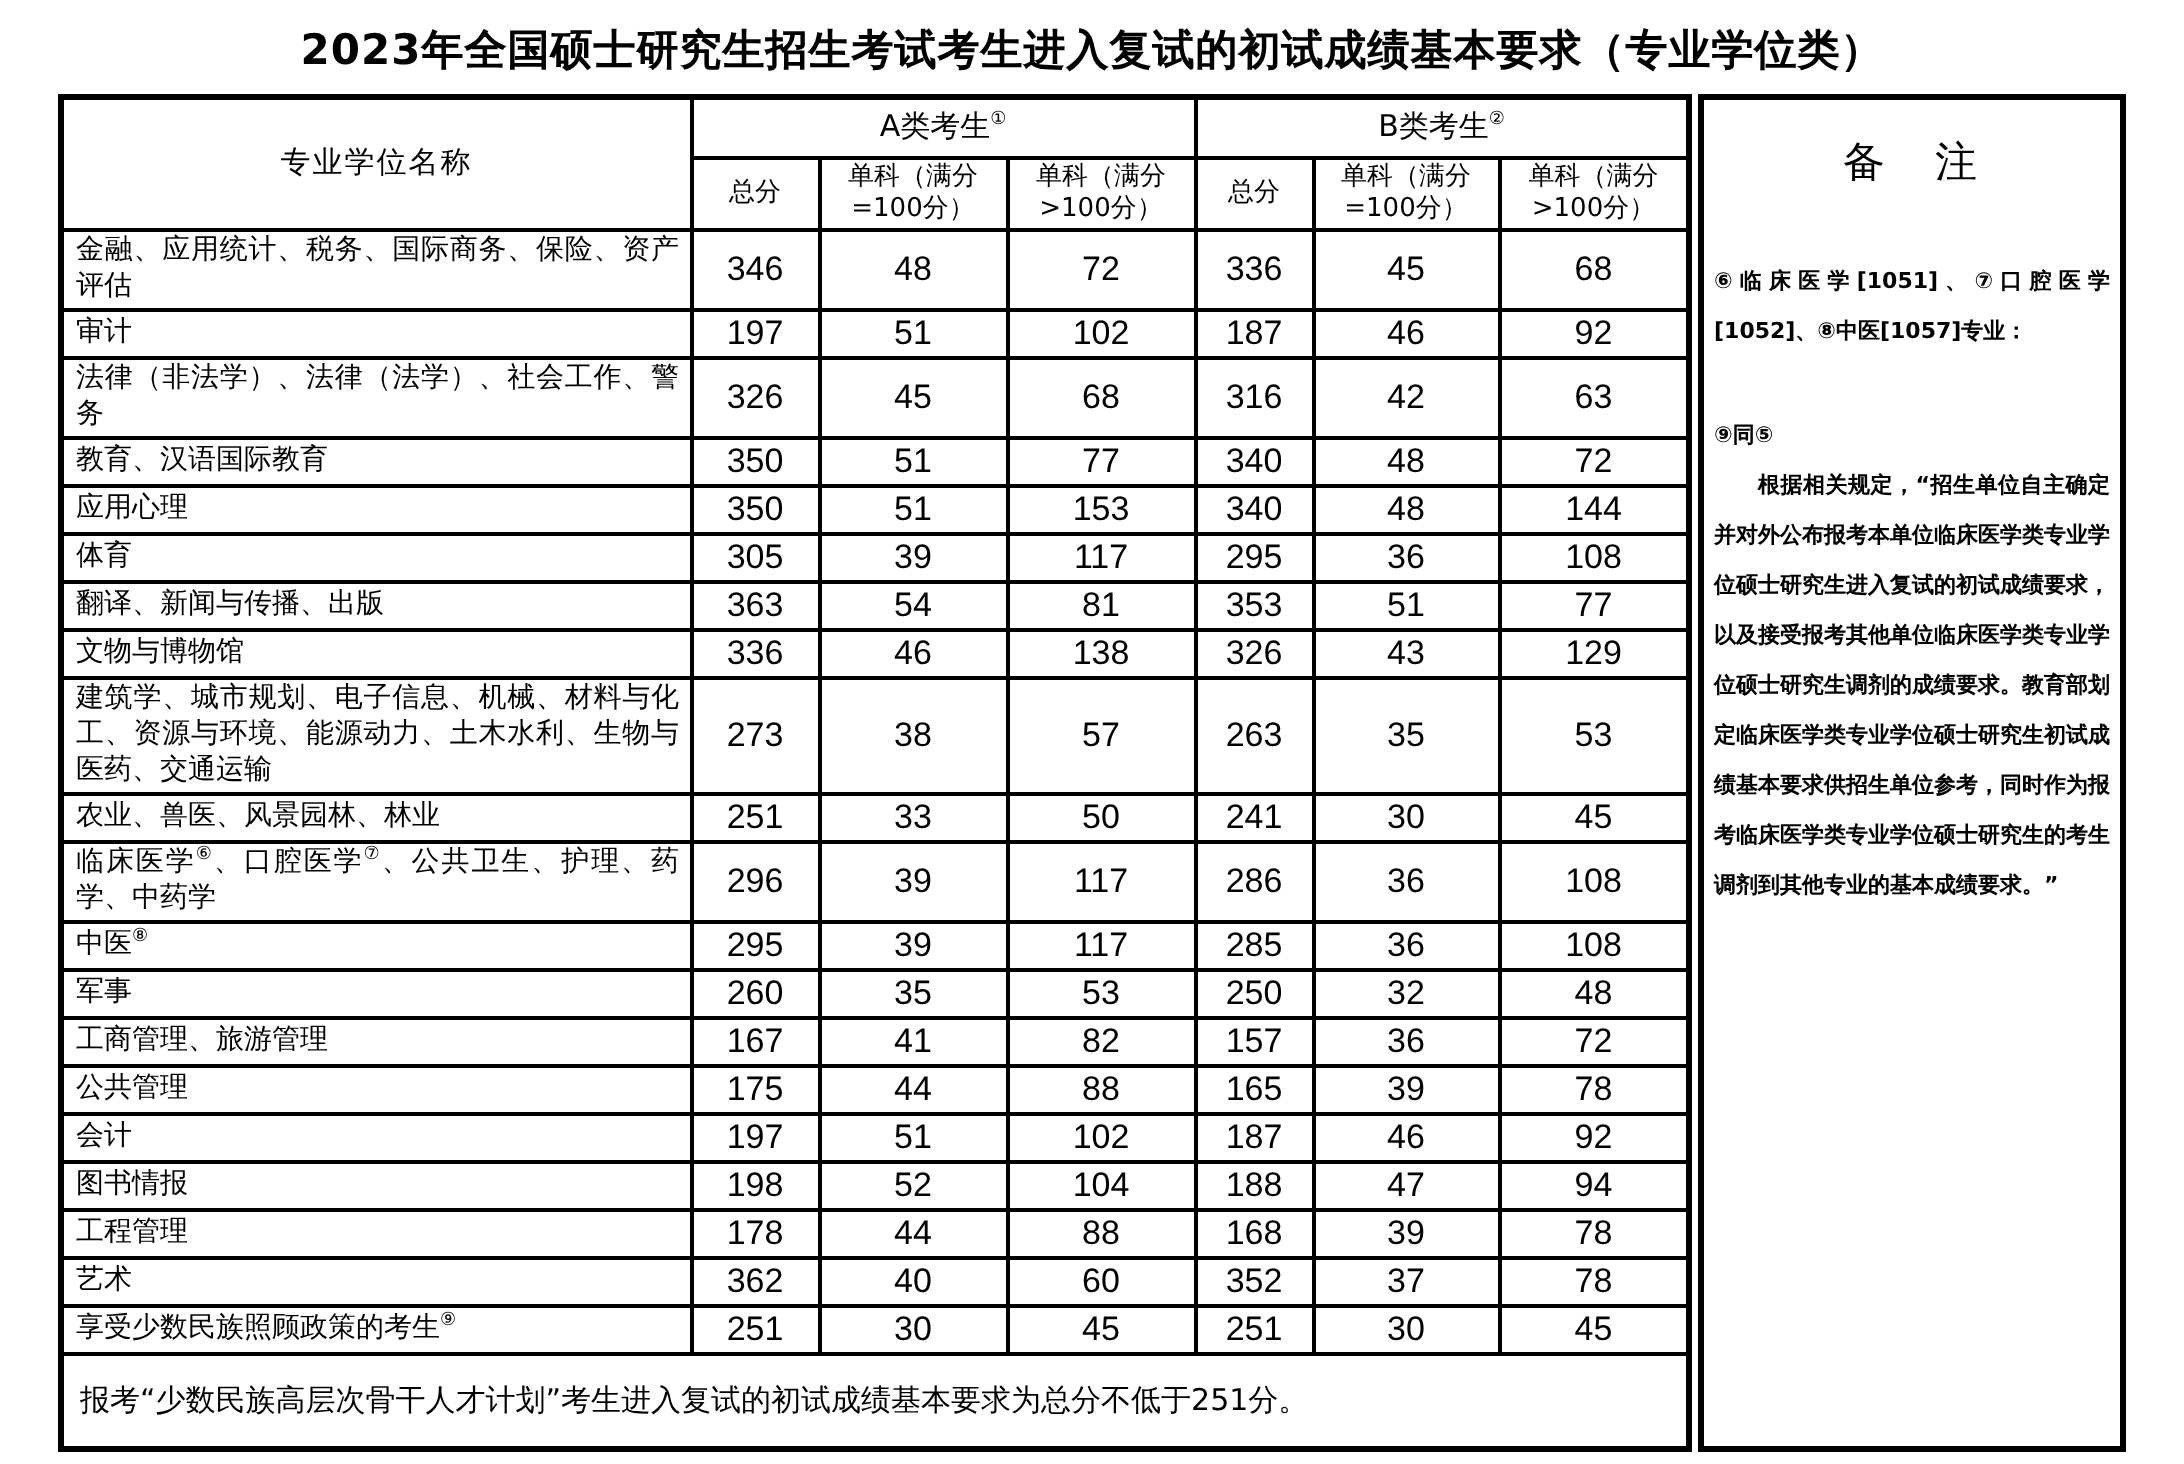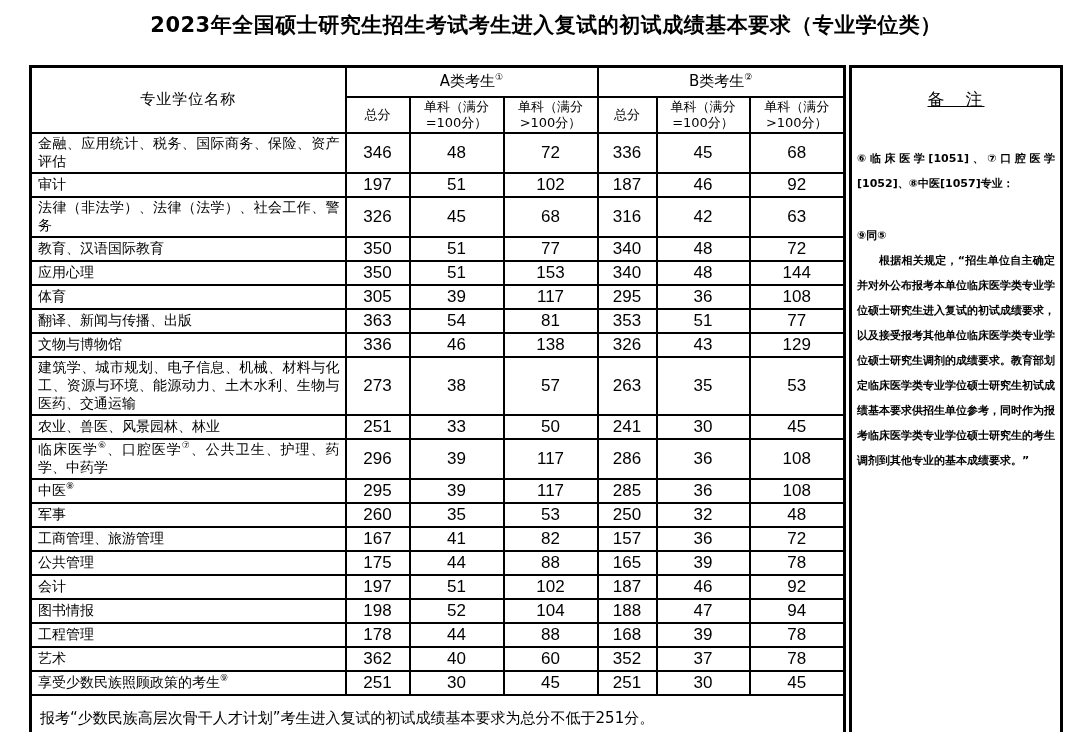--- a/index.html
+++ b/index.html
@@ -9,21 +9,21 @@
     color: #000000;
     font-family: "DejaVu Sans", sans-serif;
     overflow: hidden;
   }
   .page { width: 1092px; padding-top: 11px; }
   .doc-title {
     text-align: center;
     font-size: 21px;
     font-weight: bold;
     letter-spacing: 0.5px;
-    margin-bottom: 26px;
+    margin-bottom: 8px;
     font-family: "DejaVu Sans", sans-serif;
   }
   .layout {
     display: flex;
     align-items: stretch;
     gap: 3px;
     width: 1034px;
     margin: 0 auto;
   }
   table.score-table {
@@ -70,23 +70,22 @@
   .remarks {
     width: 214px;
     border: 3px solid #000;
     padding: 0 5px;
   }
   .remarks-header {
     height: 62px;
     display: flex;
     align-items: center;
     justify-content: center;
-    font-size: 17px;
+    font-size: 21px;
     letter-spacing: 2px;
-    text-decoration: underline;
   }
   .remark-p {
     font-size: 11px;
     font-weight: bold;
     line-height: 25px;
     text-align: justify;
     margin: 0;
   }
   .remark-p.first { margin-top: 16px; }
   .remark-p.indent { text-indent: 2em; }

